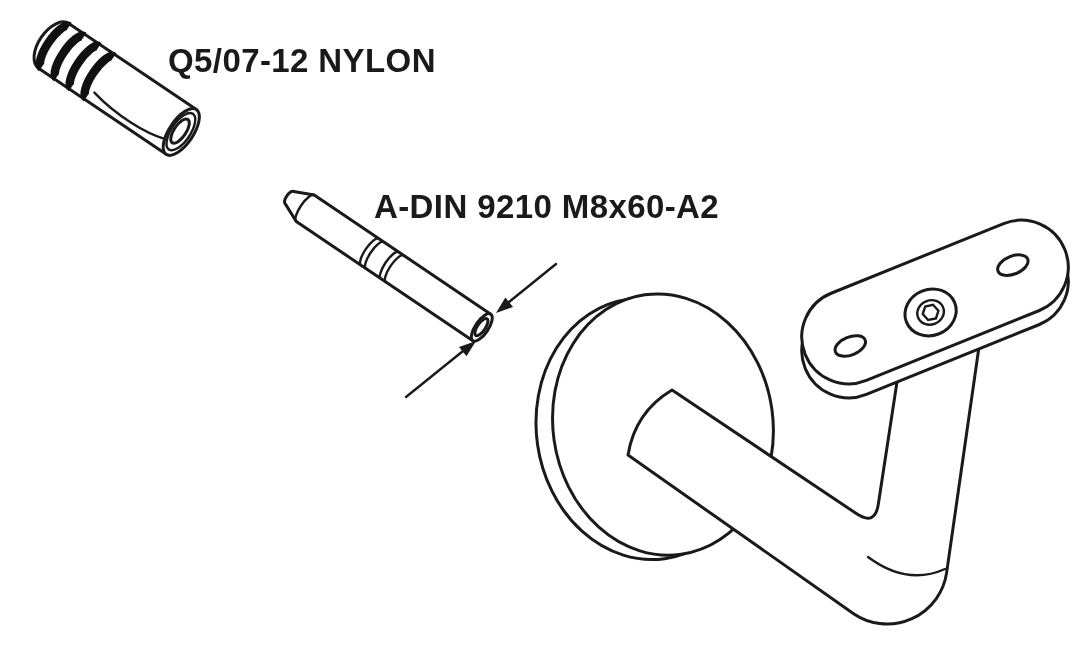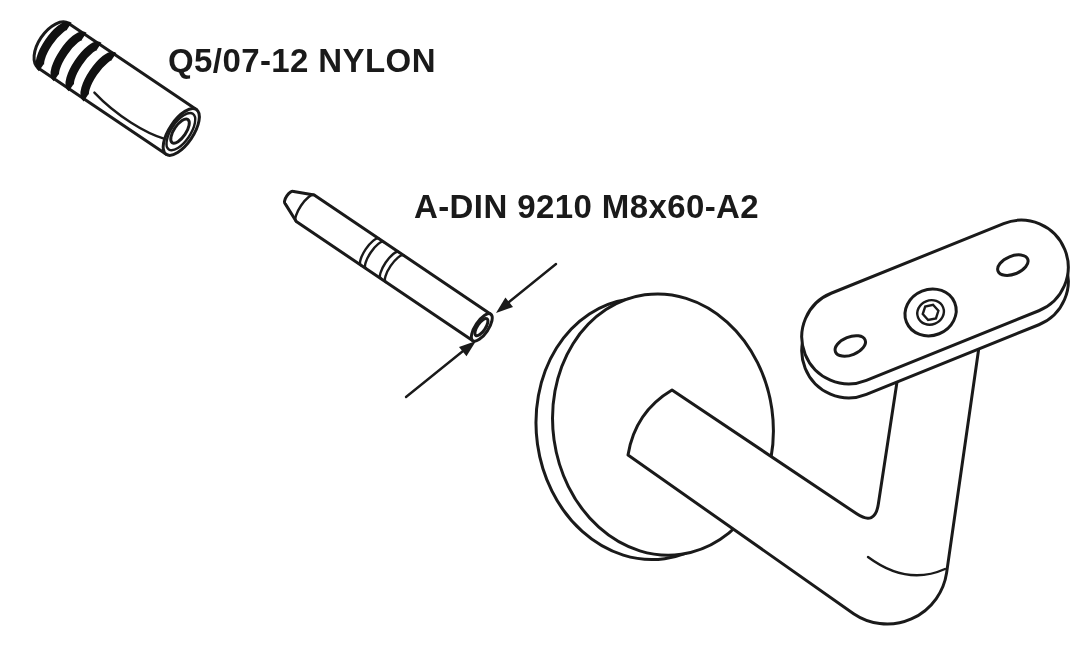--- a/index.html
+++ b/index.html
@@ -25,21 +25,21 @@
   .solid  { fill: #1a1a1a; stroke: none; }
   .label {
     position: absolute;
     font-weight: 700;
     font-size: 33px;
     letter-spacing: 0.4px;
     white-space: nowrap;
     color: #1a1a1a;
   }
   .label-plug { left: 168px; top: 42px; }
-  .label-stud { left: 374px; top: 188px; margin-left: 40px; }
+  .label-stud { left: 374px; top: 188px; }
   .label-m8   { left: 318px; top: 348px; font-weight: 400; font-size: 46px; letter-spacing: 0; }
 </style>
 </head>
 <body>
 
 <div class="stage">
 
   <svg width="1085" height="656" viewBox="0 0 1085 656">
 
     <g transform="translate(42,38) rotate(34)">

